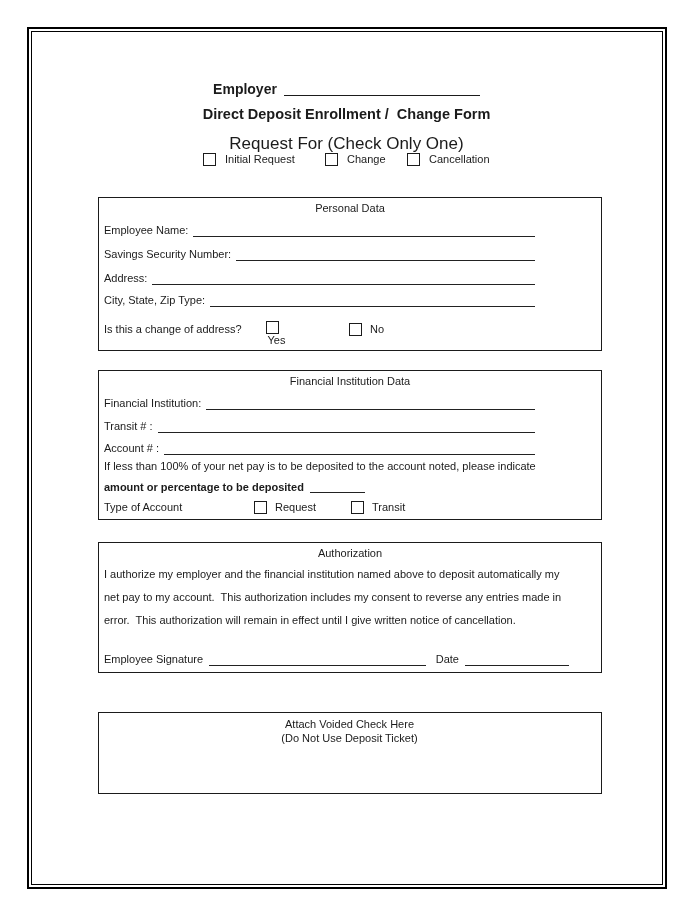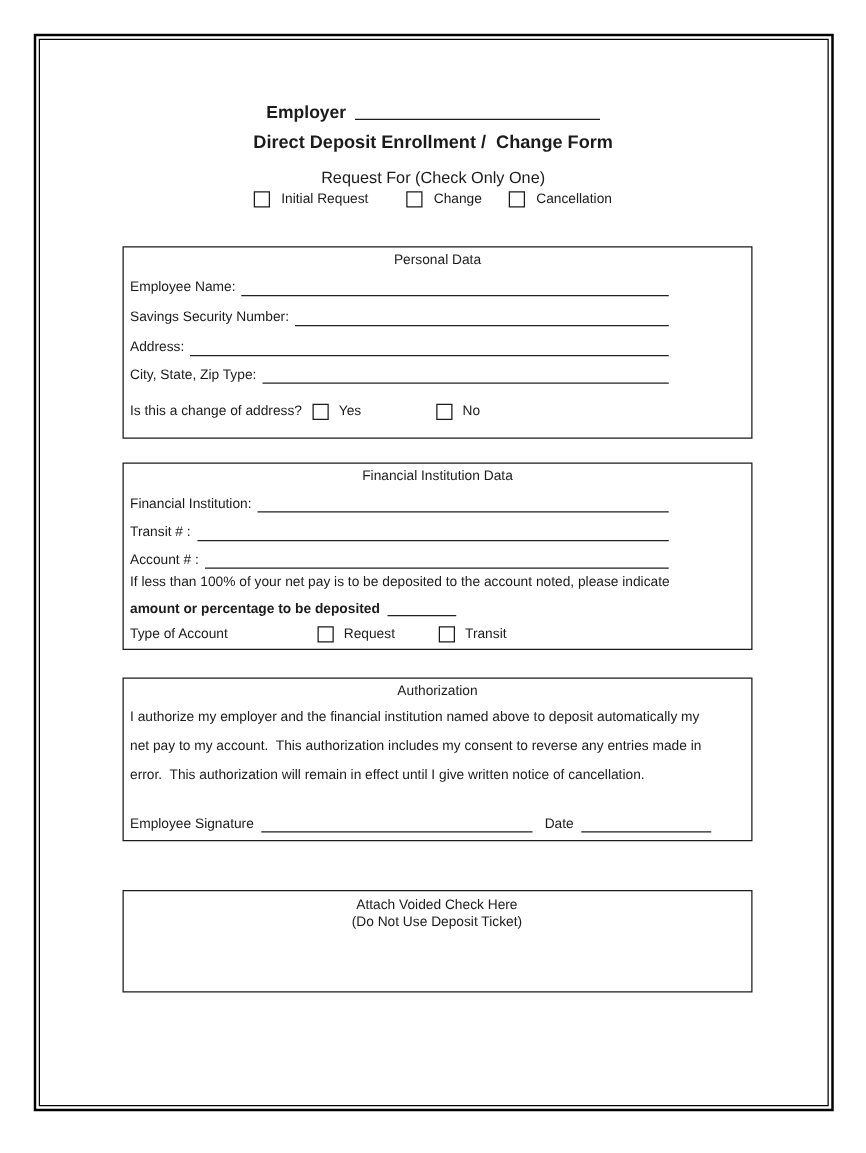--- a/index.html
+++ b/index.html
@@ -32,21 +32,21 @@
   .h-employer {
     left: 0; top: 81px; width: 693px; height: 18px;
     display: flex; justify-content: center; align-items: flex-start;
   }
   .h-employer .lbl { font-weight: bold; font-size: 14px; line-height: 16px; }
   .h-employer .blank { width: 196px; height: 14px; margin-left: 7px; border-bottom: 1.6px solid #1b1b1b; }
   .h-title {
     left: 0; top: 106px; width: 693px;
     text-align: center; font-weight: bold; font-size: 14.5px; white-space: pre;
   }
-  .h-request { left: 0; top: 134px; width: 693px; text-align: center; font-size: 13px; }
+  .h-request { left: 0; top: 134px; width: 693px; text-align: center; font-size: 17px; }
   .h-options { left: 0; top: 151px; width: 693px; height: 16px; }
 
   .optgroup { position: absolute; top: 0; display: flex; align-items: center; height: 16px; }
   .optgroup .cb { margin-right: 9px; }
   .optlabel { font-size: 11px; white-space: nowrap; }
 
   .cb {
     display: inline-block;
     width: 11px; height: 11px;
     border: 1.5px solid #1b1b1b;
@@ -154,21 +154,21 @@
       <span class="flabel">Address:</span>
       <span class="uline"></span>
     </div>
     <div class="frow" style="top:94px;">
       <span class="flabel">City, State, Zip Type:</span>
       <span class="uline"></span>
     </div>
 
     <div class="inline-row" style="top:123px; width:495px;">
       <span class="q">Is this a change of address?</span>
-      <div class="cbgroup" style="left:146px;">
+      <div class="cbgroup" style="left:162px;flex-direction:column;">
         <span class="cb"></span>
         <span class="optlabel">Yes</span>
       </div>
       <div class="cbgroup" style="left:245px;">
         <span class="cb"></span>
         <span class="optlabel">No</span>
       </div>
     </div>
   </div>
 

